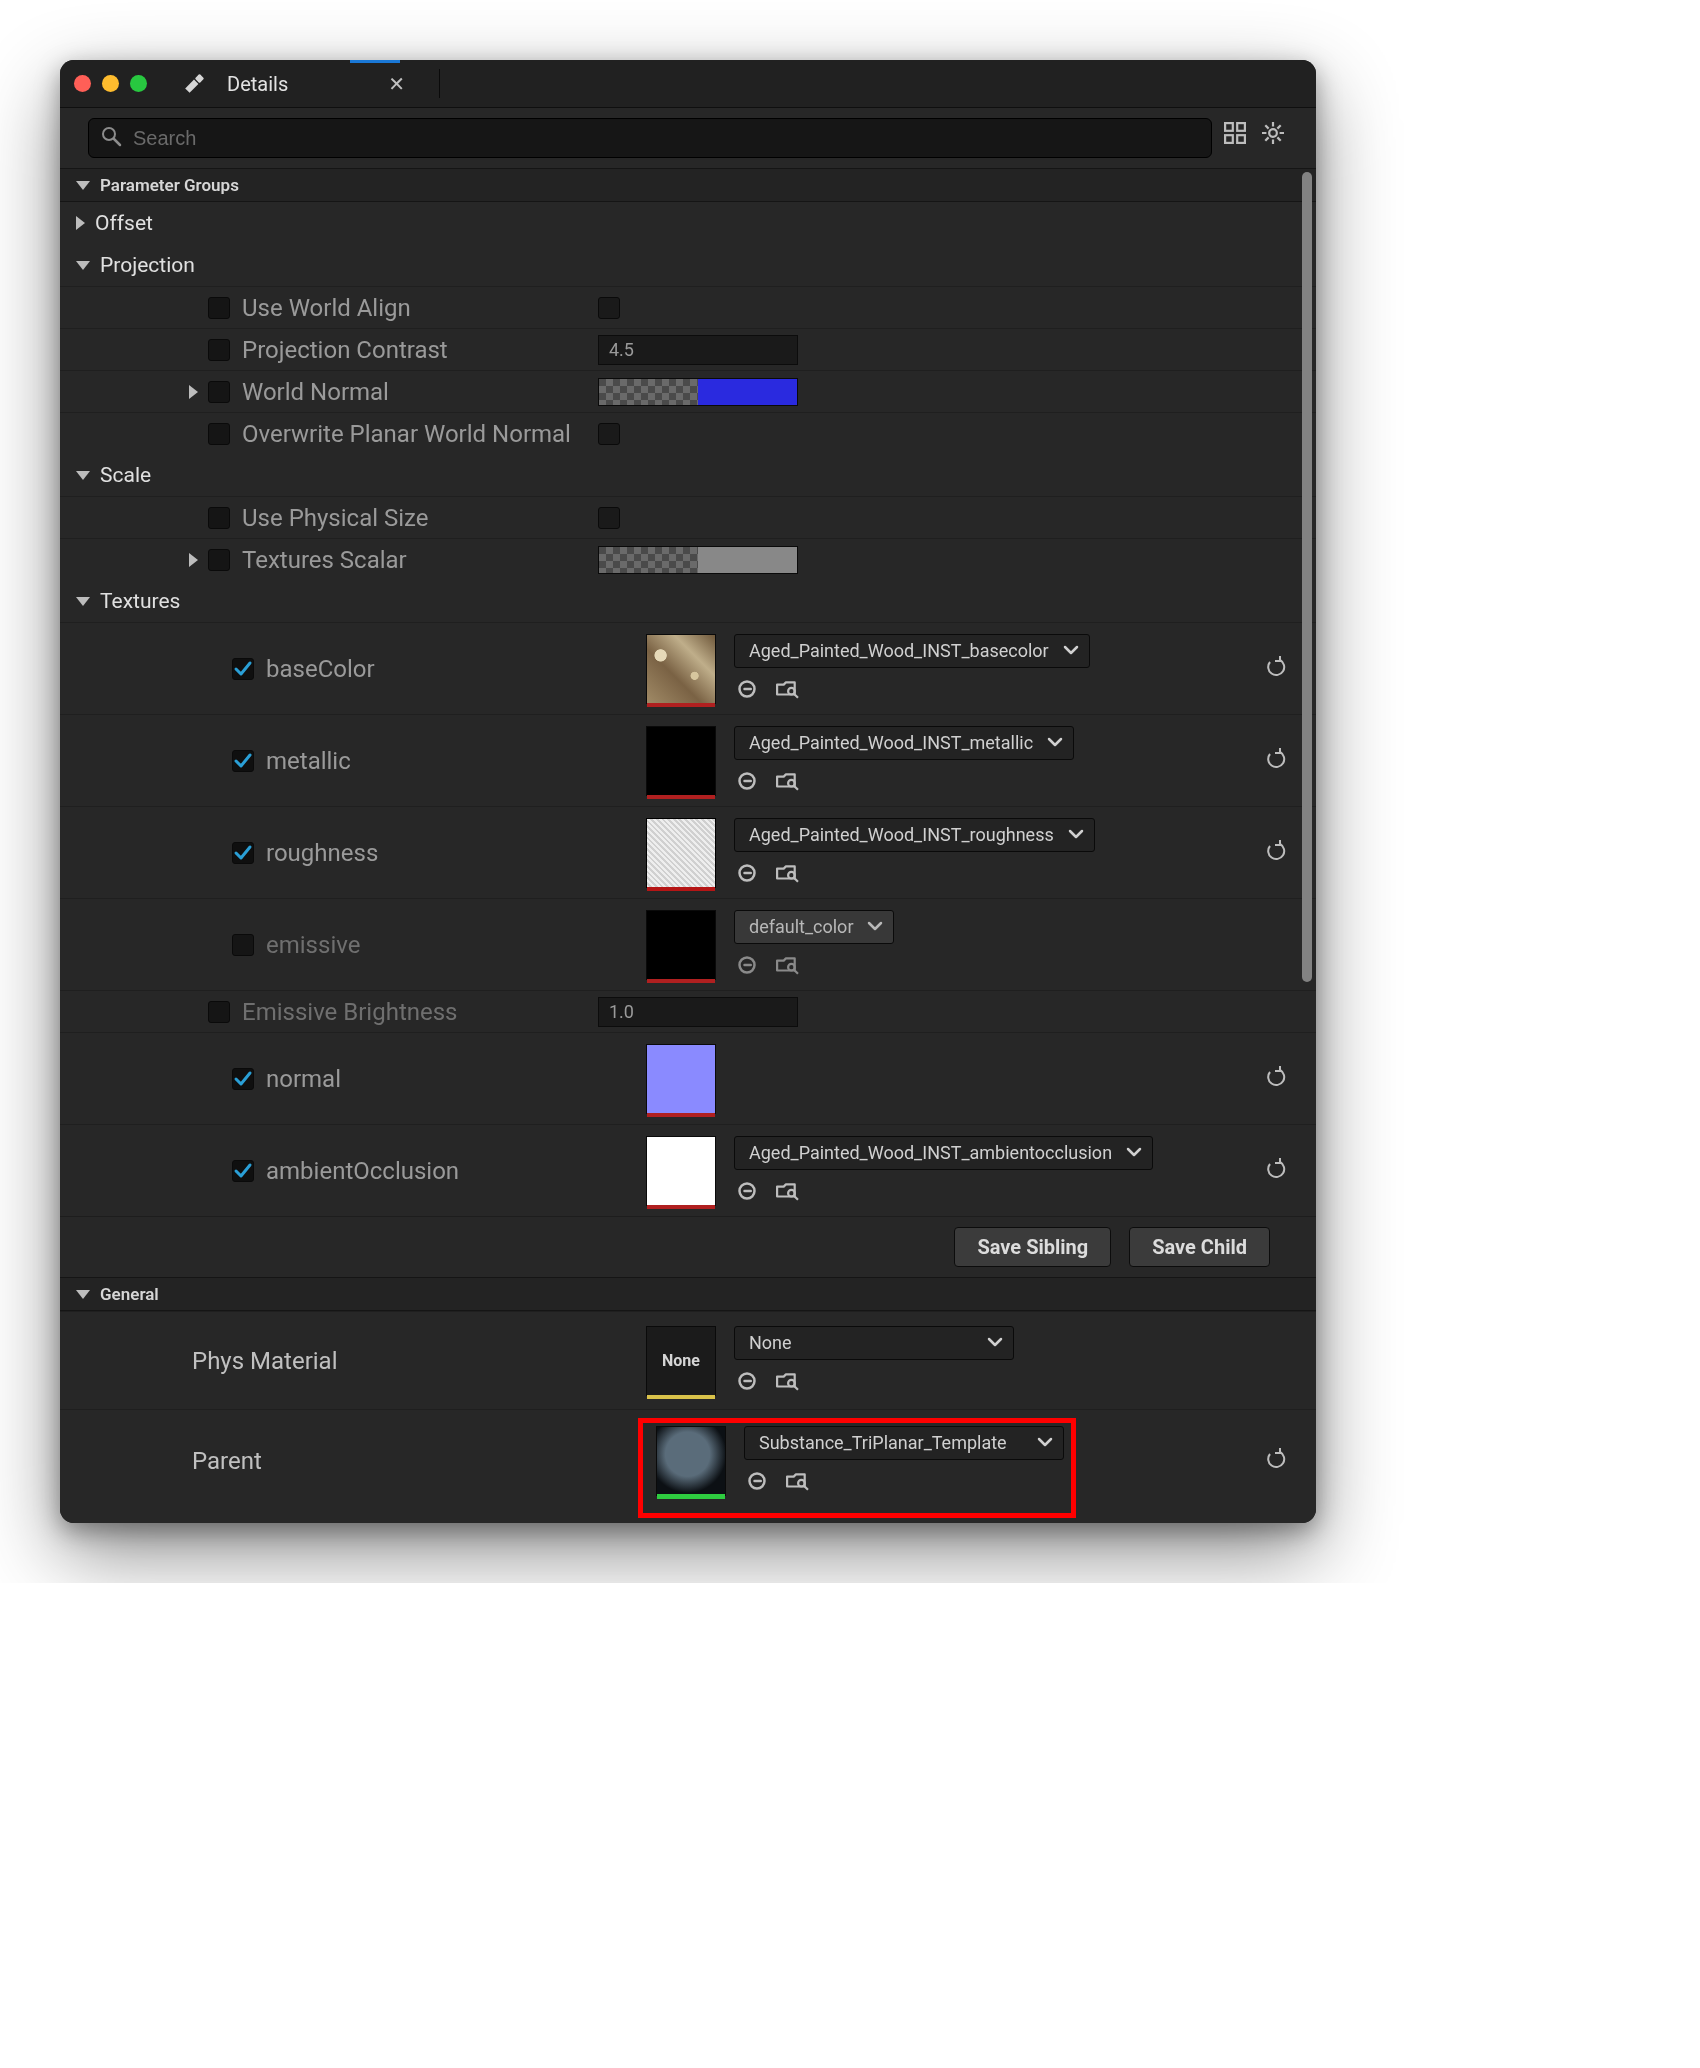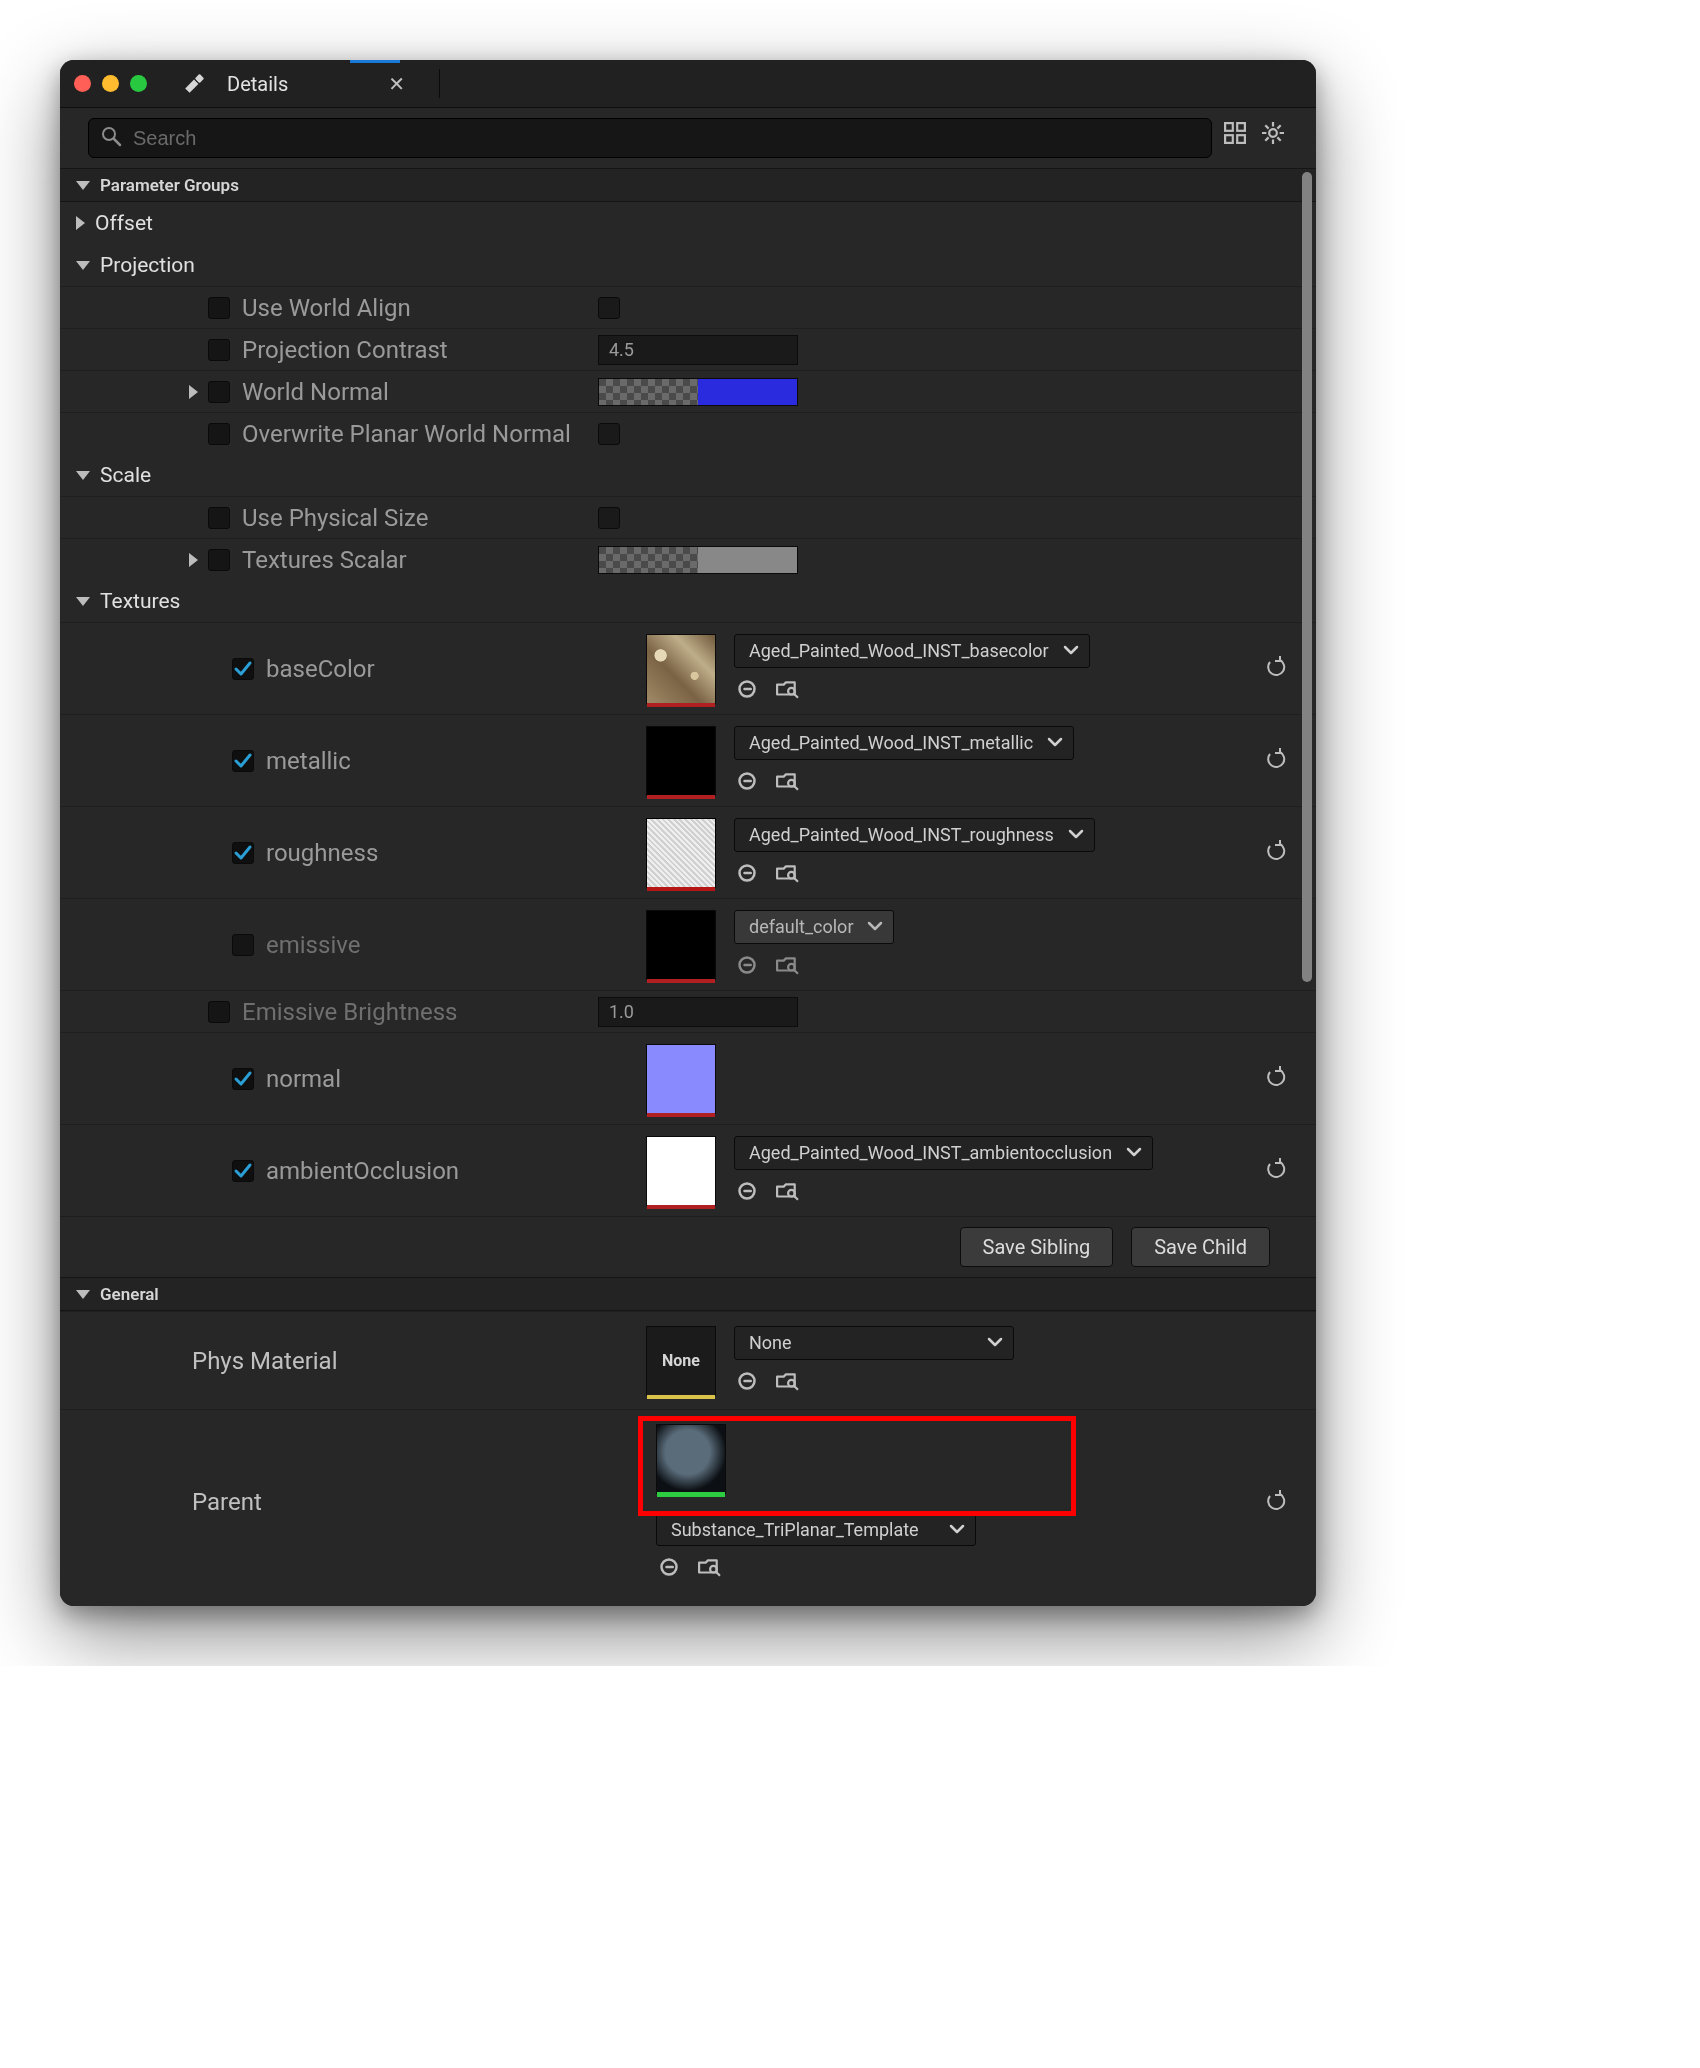--- a/index.html
+++ b/index.html
@@ -211,20 +211,21 @@
   .dropdown.dim { background:#383838; color:#b8b8b8; }
   .dropdown .chev { margin-left:4px; }
   .icon-row { display:flex; gap:14px; align-items:center; color:#bdbdbd; }
   .icon-btn { width:26px; height:26px; display:flex; align-items:center; justify-content:center; cursor:pointer; }
 
   .save-row {
     display:flex; justify-content:flex-end; gap:18px;
     padding: 10px 46px 10px 0;
     background: var(--bg-panel);
     border-top:1px solid #1d1d1d;
+    font-weight:bold;
   }
   .btn {
     background: var(--bg-button); color:#dcdcdc; border:1px solid #0c0c0c;
     border-radius:4px; height:40px; padding:0 22px; font-size:20px;
     display:inline-flex; align-items:center; cursor:pointer;
   }
 
   .highlight-box {
     position:absolute; border:5px solid var(--highlight-red);
     pointer-events:none;
@@ -732,21 +733,21 @@
       </div>
       <div class="reset-col"></div>
     </div>
 
     <div class="row tex" id="parent-row" style="min-height:102px; position:relative">
       <div class="indent-gutter"></div>
       <div class="label-col" style="width:430px; color:#c0c0c0">
         <span>Parent</span>
       </div>
       <div class="value-col" style="position:relative">
-        <div class="tex-value" style="padding:6px 10px;flex-direction:column;">
+        <div class="tex-value" style="padding:6px 10px;">
           <div class="thumb parent">
               <div class="edge"></div>
             </div>
           <div class="tex-controls">
             <div class="dropdown">
               <span>Substance_TriPlanar_Template</span>
               <span class="chev" style="margin-left:20px"><svg width="16" height="14" viewBox="0 0 16 14">
                     <use href="#i-chev"></use>
                   </svg></span>
             </div>

